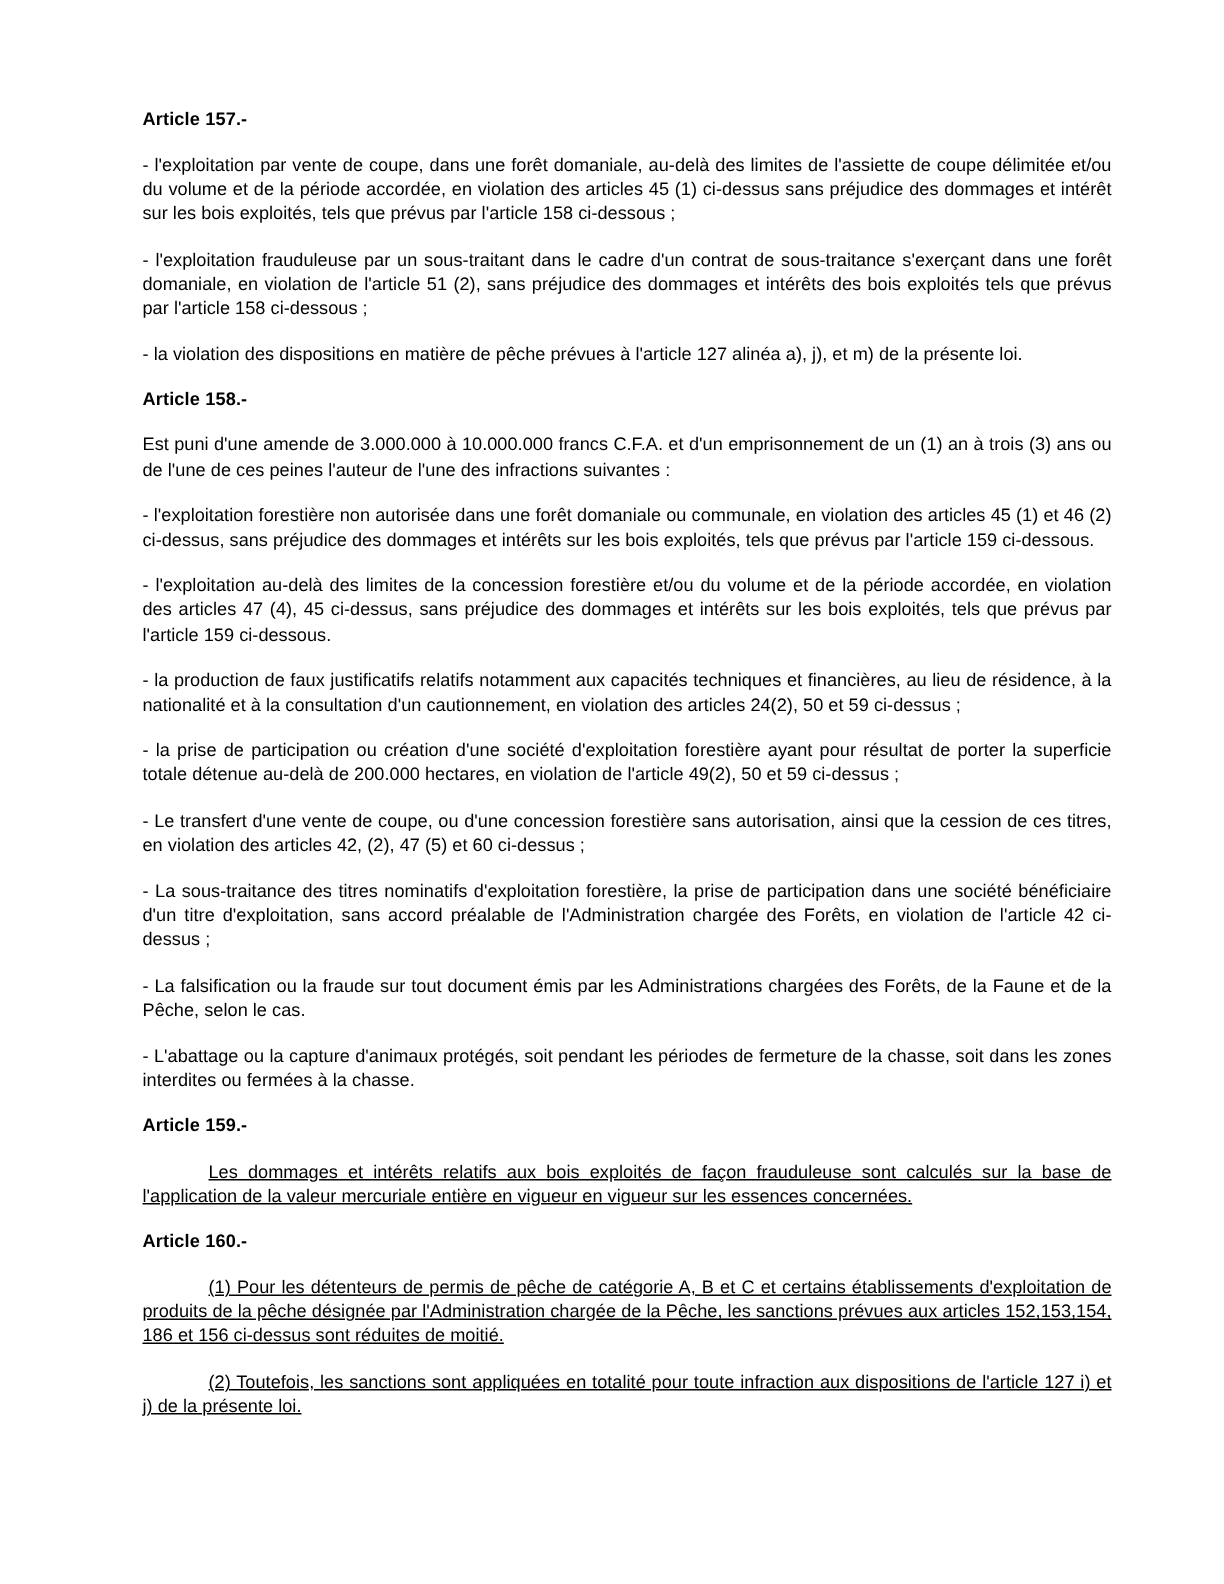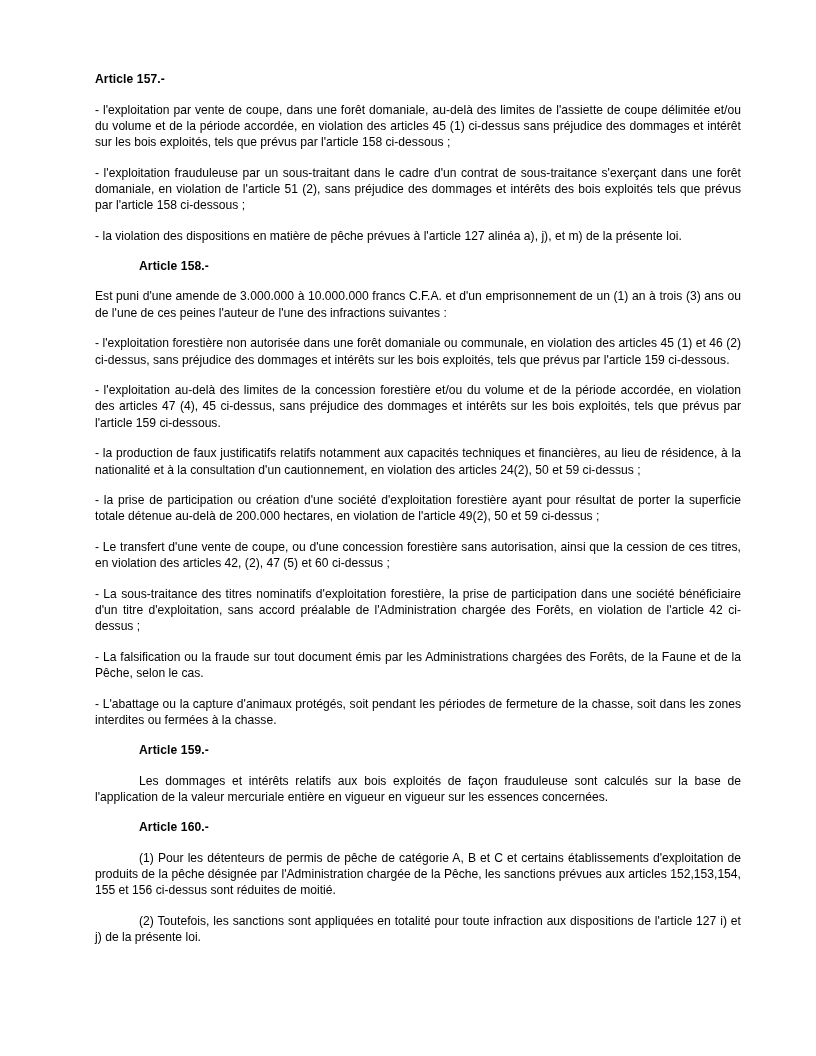--- a/index.html
+++ b/index.html
@@ -28,35 +28,35 @@
   }
   h2.article-heading {
     font-size: 12.1px;
     font-weight: bold;
     line-height: 15px;
     margin: 0 0 14.5px 0;
     letter-spacing: 0.1px;
   }
   h2.article-heading.spaced-above {
     margin-top: 15px;
-    margin-left: 44px;
   }
   p.para {
     font-size: 12.1px;
     line-height: 16.2px;
     margin: 0 0 14.5px 0;
     text-align: justify;
     text-justify: inter-word;
     letter-spacing: 0.02px;
   }
   p.para.last {
     margin-bottom: 0;
   }
   p.para.indented {
     text-indent: 44px;
+    text-decoration: underline;
   }
 </style>
 </head>
 <body>
 
 <div class="page">
   <div class="doc-body" id="doc-body">
       <h2 class="article-heading">Article 157.-</h2>
       <p class="para">- l'exploitation par vente de coupe, dans une forêt domaniale, au-delà des limites de l'assiette de coupe délimitée et/ou du volume et de la période accordée, en violation des articles 45 (1) ci-dessus sans préjudice des dommages et intérêt sur les bois exploités, tels que prévus par l'article 158 ci-dessous ;</p>
       <p class="para">- l'exploitation frauduleuse par un sous-traitant  dans le cadre d'un contrat de sous-traitance s'exerçant dans une forêt domaniale, en violation de l'article 51 (2), sans préjudice des dommages et intérêts des bois exploités tels que prévus par l'article 158 ci-dessous ;</p>
@@ -67,16 +67,16 @@
       <p class="para">- l'exploitation au-delà des limites de la concession forestière et/ou du volume et de la période accordée, en violation des articles 47 (4), 45 ci-dessus, sans préjudice des dommages et intérêts sur les bois exploités, tels que prévus par l'article 159 ci-dessous.</p>
       <p class="para">- la production de faux justificatifs relatifs notamment aux capacités techniques et financières, au lieu de résidence, à la nationalité et à la consultation d'un cautionnement, en violation des articles 24(2), 50 et 59  ci-dessus ;</p>
       <p class="para">- la prise de participation ou création d'une société d'exploitation forestière ayant pour résultat de porter la superficie totale détenue au-delà de 200.000 hectares, en violation de l'article 49(2), 50 et 59 ci-dessus ;</p>
       <p class="para">- Le transfert d'une vente de coupe, ou d'une concession forestière sans autorisation, ainsi que la cession de ces titres, en violation des articles 42, (2), 47 (5) et 60 ci-dessus ;</p>
       <p class="para">- La sous-traitance des titres nominatifs d'exploitation forestière, la prise de participation dans une société bénéficiaire d'un titre d'exploitation, sans accord préalable de l'Administration chargée des Forêts,   en violation de l'article 42 ci-dessus ;</p>
       <p class="para">- La falsification ou la fraude sur tout document émis par  les Administrations chargées des Forêts, de la Faune et de la Pêche, selon le cas.</p>
       <p class="para">- L'abattage ou la capture d'animaux protégés, soit  pendant les périodes de fermeture de la chasse, soit dans les zones interdites ou fermées à la  chasse.</p>
       <h2 class="article-heading spaced-above">Article 159.-</h2>
       <p class="para indented">Les dommages et intérêts relatifs aux bois exploités de façon frauduleuse sont calculés sur la base de l'application de la valeur mercuriale entière en vigueur en vigueur sur les essences concernées.</p>
       <h2 class="article-heading spaced-above">Article 160.-</h2>
-      <p class="para indented">(1) Pour les détenteurs de permis de pêche de catégorie A, B et C et certains établissements d'exploitation de produits de la pêche désignée par l'Administration chargée de la Pêche, les sanctions prévues aux articles 152,153,154, 155 et 156 ci-dessus sont réduites de moitié.</p>
+      <p class="para indented">(1) Pour les détenteurs de permis de pêche de catégorie A, B et C et certains établissements d'exploitation de produits de la pêche désignée par l'Administration chargée de la Pêche, les sanctions prévues aux articles 152,153,154, 186 et 156 ci-dessus sont réduites de moitié.</p>
       <p class="para indented last">(2) Toutefois, les sanctions sont appliquées en totalité pour toute infraction aux dispositions de l'article 127 i) et j) de la présente loi.</p>
     </div>
 </div>
 
 </body></html>

